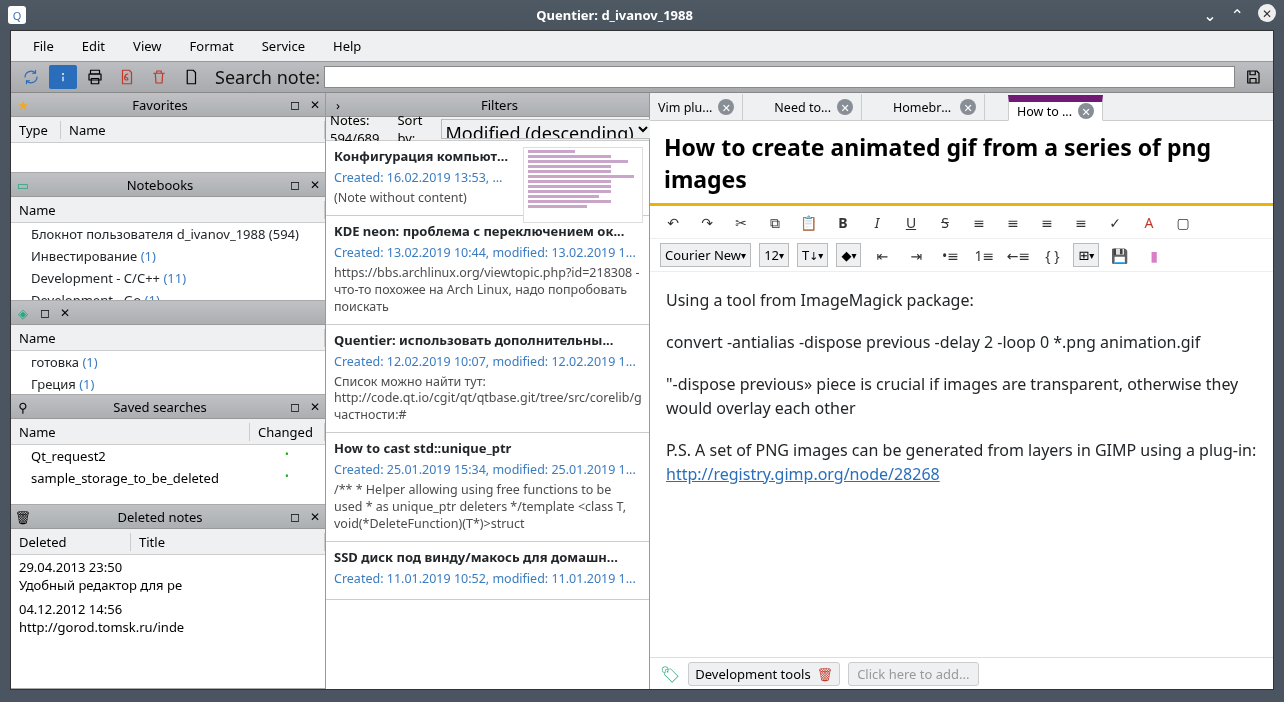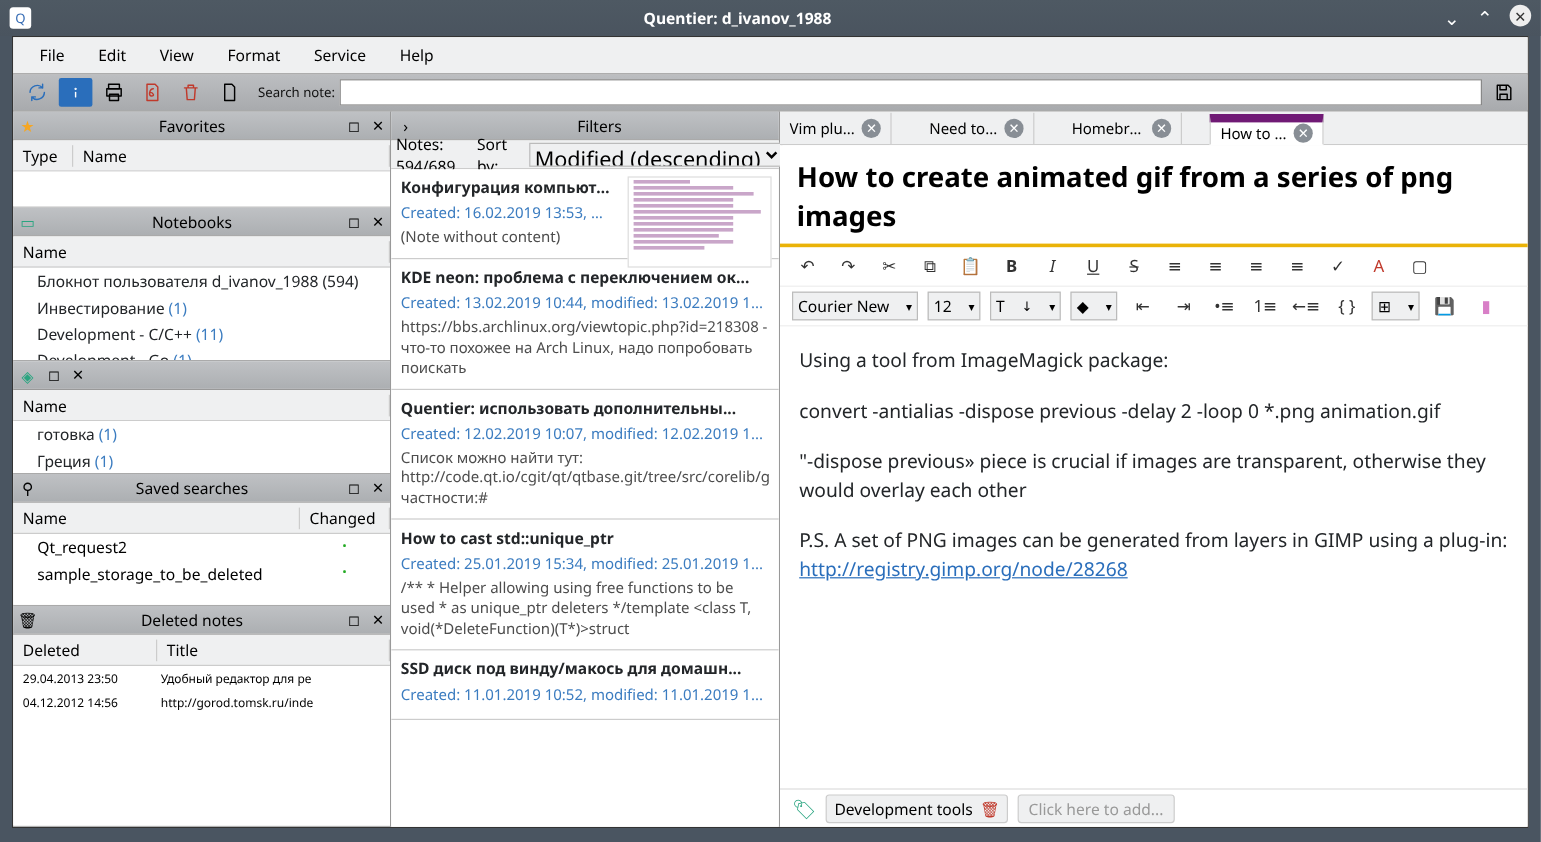--- a/index.html
+++ b/index.html
@@ -9,21 +9,21 @@
 .titlebar .title { flex: 1; text-align: center; font-size: 13px; font-weight: bold; }
 .titlebar .win-btns { display: flex; gap: 14px; }
 .titlebar .win-btn { font-size: 16px; cursor: pointer; }
 .win-close { width: 18px; height: 18px; border-radius: 50%; background: #eee; color: #333; display: flex; align-items: center; justify-content: center; font-size: 12px; }
 .content-frame { flex: 1; margin: 0 10px 12px 10px; background: #fff; display: flex; flex-direction: column; border: 1px solid #333; }
 .menubar { height: 30px; background: #eff0f1; display: flex; align-items: center; padding: 0 8px; gap: 0; }
 .menubar .mi { padding: 4px 14px; font-size: 13px; cursor: pointer; }
 .toolbar { height: 32px; background: linear-gradient(to bottom, #bcbec1, #a8aaad); border-top: 1px solid #999; border-bottom: 1px solid #888; display: flex; align-items: center; gap: 4px; padding: 0 6px; }
 .tb-btn { width: 28px; height: 24px; display: flex; align-items: center; justify-content: center; cursor: pointer; font-size: 14px; }
 .tb-btn svg { width: 18px; height: 18px; }
-.search-label { font-size: 11px; color: #111; margin-left: 6px; }
+.search-label { font-size: 18px; color: #111; margin-left: 6px; }
 .search-input { flex: 1; height: 22px; background: #fff; border: 1px solid #888; padding: 0 4px; font-size: 13px; }
 .main { flex: 1; display: flex; min-height: 0; }
 .col { display: flex; flex-direction: column; border-right: 1px solid #999; }
 .col-left { width: 315px; }
 .col-mid { width: 324px; }
 .col-right { flex: 1; }
 .panel-hdr { height: 24px; background: linear-gradient(to bottom, #bfc1c4, #acafb2); border-bottom: 1px solid #999; display: flex; align-items: center; font-size: 13px; }
 .panel-hdr .ph-icon { width: 24px; display: flex; justify-content: center; }
 .panel-hdr .ph-title { flex: 1; text-align: center; }
 .panel-hdr .ph-btn { width: 20px; text-align: center; cursor: pointer; font-size: 12px; }
@@ -44,28 +44,28 @@
 .thumb-line { height: 3px; background: #c9a6c9; margin: 2px 4px; width: 70%; }
 .tabs-row { height: 28px; background: #eff0f1; border-bottom: 1px solid #ccc; display: flex; align-items: flex-end; gap: 23px; }
 .tab { height: 26px; padding: 0 8px; display: flex; align-items: center; gap: 6px; font-size: 12.5px; border-right: 1px solid #ccc; background: #eff0f1; cursor: pointer; max-width: 100px; }
 .tab.active { background: #fff; border-bottom: 1px solid #fff; position: relative; top: 1px; border-top: 7px solid #701a75; border-left: 1px solid #ccc; }
 .tab-label { white-space: nowrap; overflow: hidden; text-overflow: ellipsis; }
 .tab .close { width: 16px; height: 16px; border-radius: 50%; background: #888e95; color: #fff; display: flex; align-items: center; justify-content: center; font-size: 11px; flex-shrink: 0; }
 .editor { flex: 1; display: flex; flex-direction: column; background: #fff; }
 .editor-title { font-size: 23px; font-weight: bold; padding: 10px 14px 8px 14px; border-bottom: 3px solid #eab308; }
 .ed-toolbar { display: flex; align-items: center; gap: 8px; padding: 4px 10px; border-bottom: 1px solid #eee; flex-wrap: wrap; }
 .ed-btn { width: 26px; height: 24px; display: flex; align-items: center; justify-content: center; cursor: pointer; font-size: 14px; color: #333; }
-.ed-sel { height: 24px; border: 1px solid #bbb; background: #eff0f1; font-size: 13px; padding: 0 4px; display: flex; align-items: center; gap: 14px; cursor: pointer; }
+.ed-sel { height: 24px; border: 1px solid #bbb; background: #eff0f1; font-size: 13px; padding: 0 4px; display: flex; align-items: center; gap: 0; cursor: pointer; }
 .ed-body { flex: 1; padding: 16px; font-family: Georgia, serif; font-size: 16px; line-height: 1.5; color: #232629; overflow: auto; }
 .ed-body p { margin-bottom: 18px; }
 .ed-body a { color: #2a6ebb; text-decoration: underline; }
 .tag-bar { height: 32px; border-top: 1px solid #ddd; display: flex; align-items: center; padding: 0 10px; gap: 8px; }
 .tag-chip { background: #eff0f1; border: 1px solid #ccc; border-radius: 3px; padding: 2px 6px; font-size: 13px; display: flex; align-items: center; gap: 6px; }
 .tag-add { color: #999; font-size: 13px; border: 1px solid #ccc; border-radius: 3px; padding: 2px 8px; cursor: text; background: #eff0f1; }
-.del-row { display: flex; font-size: 10px; padding: 3px 8px; }
+.del-row { display: flex; font-size: 13px; padding: 3px 8px; flex-direction: column; }
 .del-row .d1 { width: 115px; }
 .del-row .d2 { flex: 1; white-space: nowrap; overflow: hidden; text-overflow: ellipsis; }
 .ss-row { display: flex; font-size: 13px; padding: 2px 8px 2px 20px; }
 .ss-row .s1 { flex: 1; }
 .ss-row .s2 { width: 60px; text-align: center; color: #2a2; font-size: 10px; }
 .link { color: #2a6ebb; }
 .caret { font-size: 10px; }
 .filters-arrow { width: 24px; display:flex; align-items:center; justify-content:center; }
 .favorites { height: 80px; }
 .notebooks { height: 128px; }

